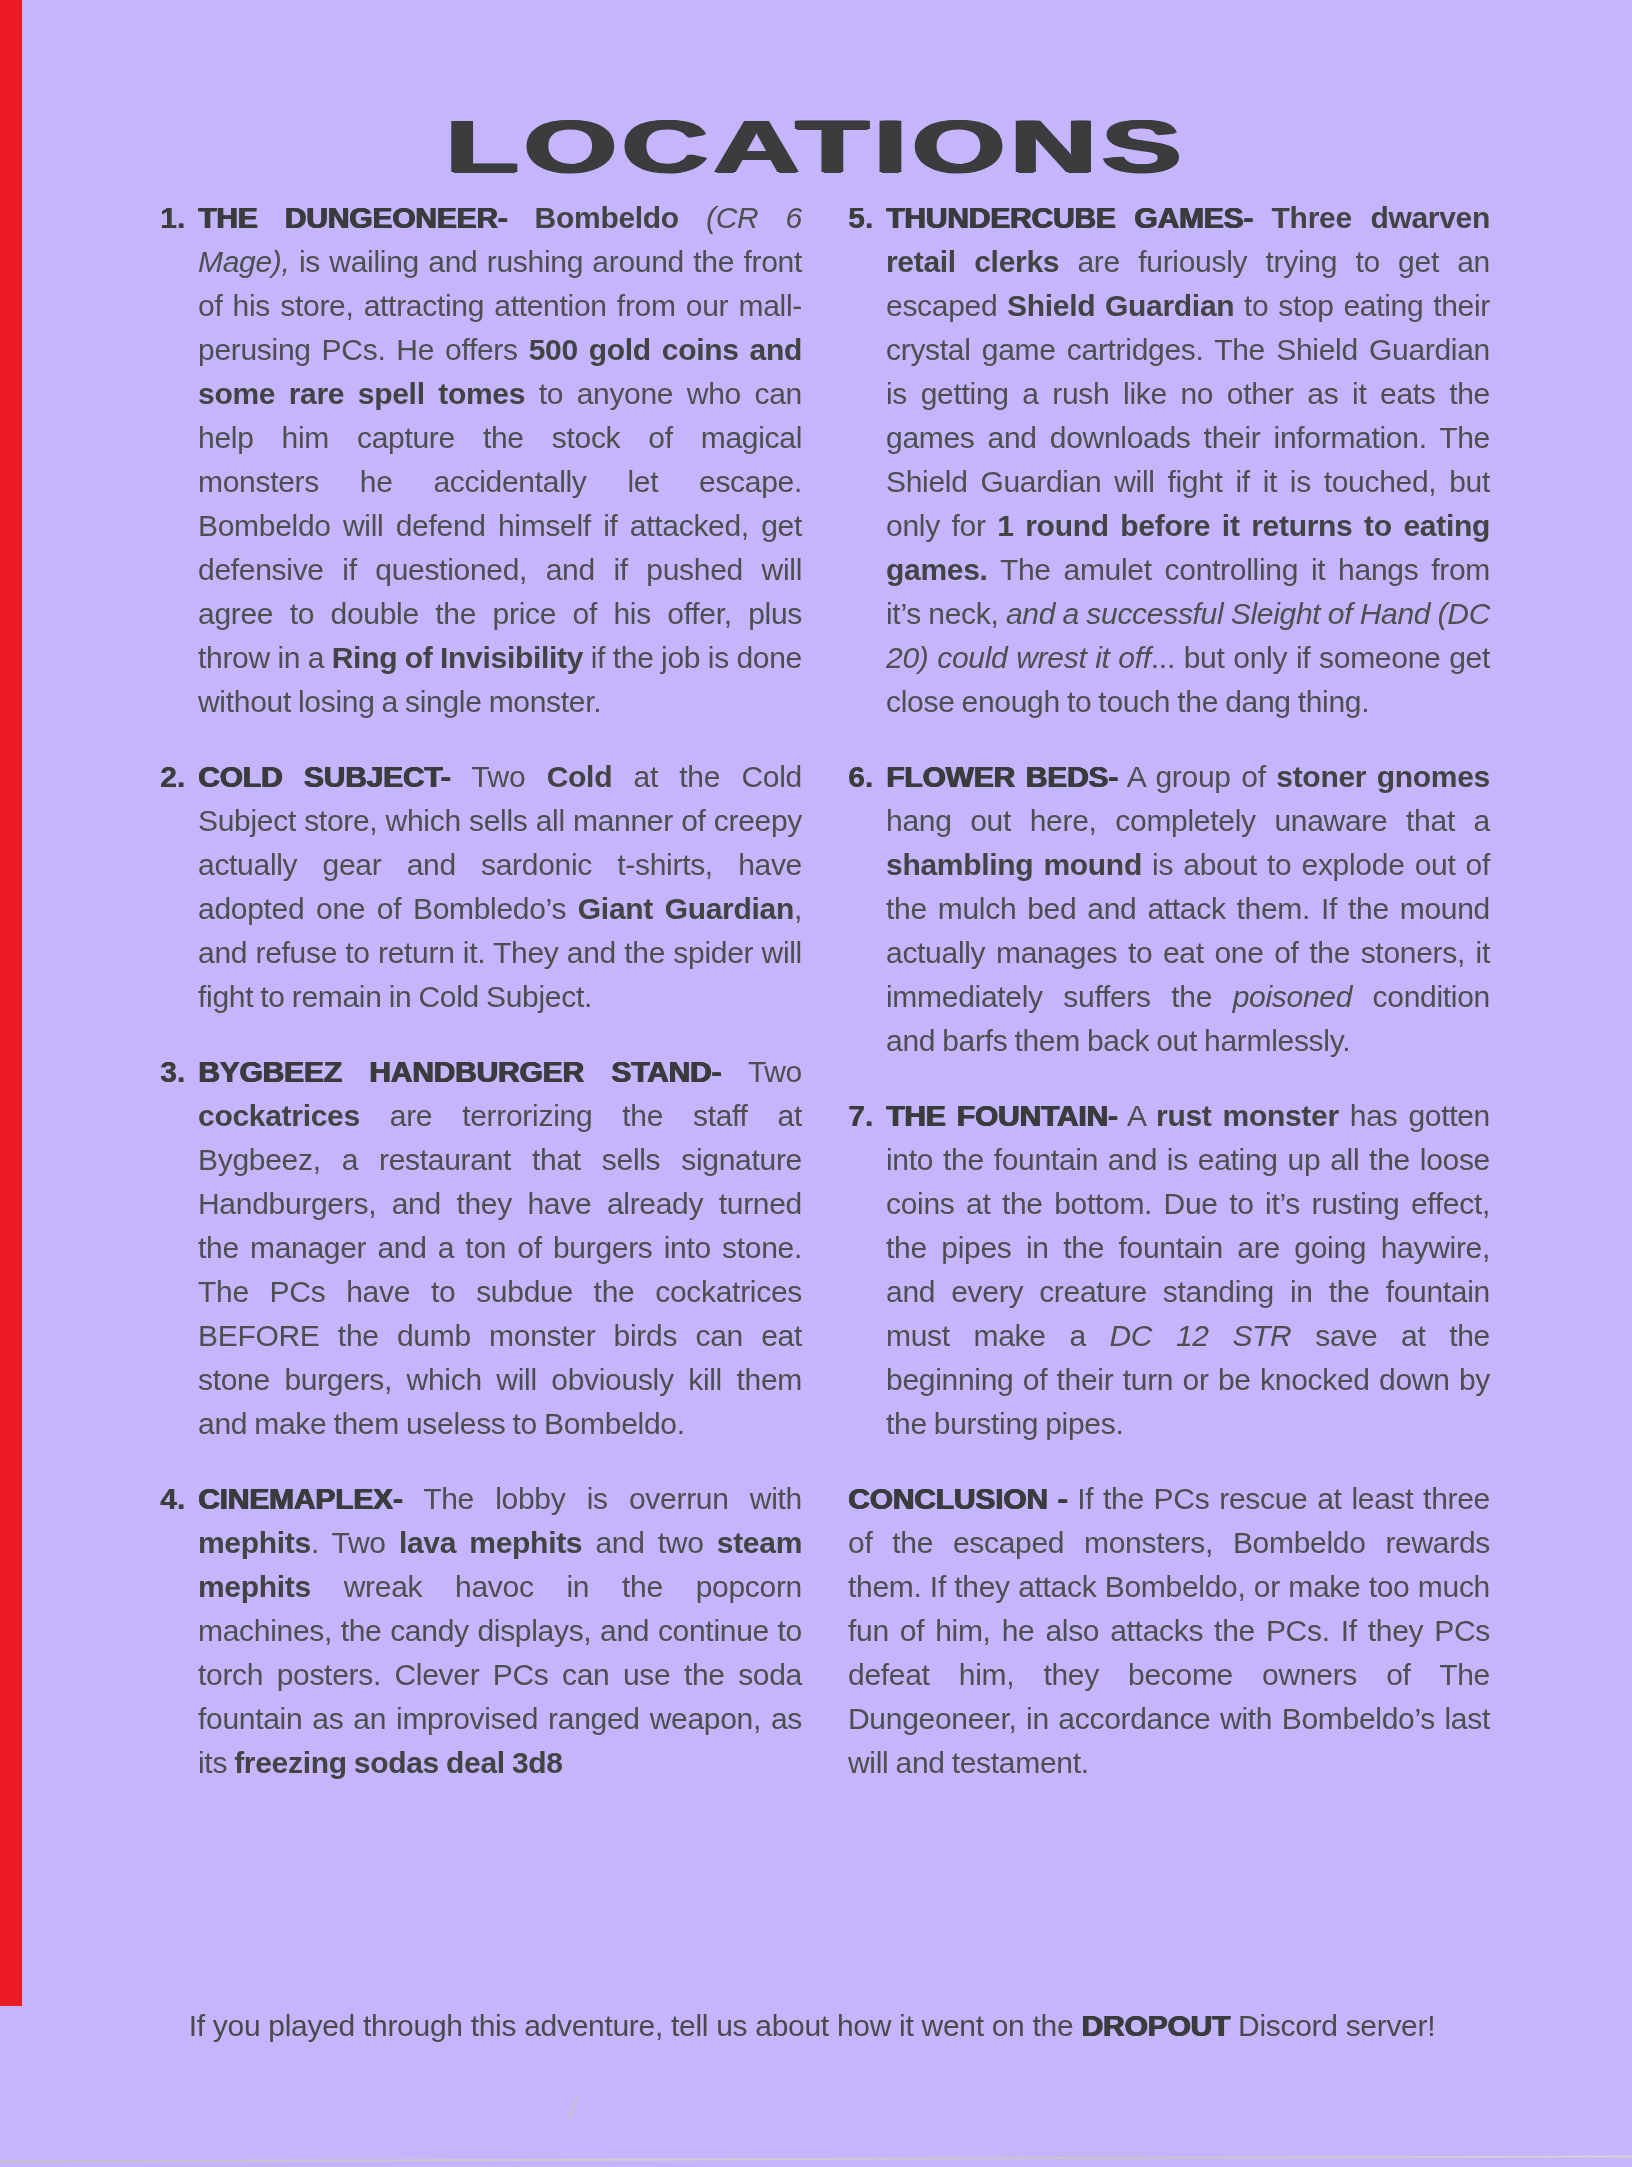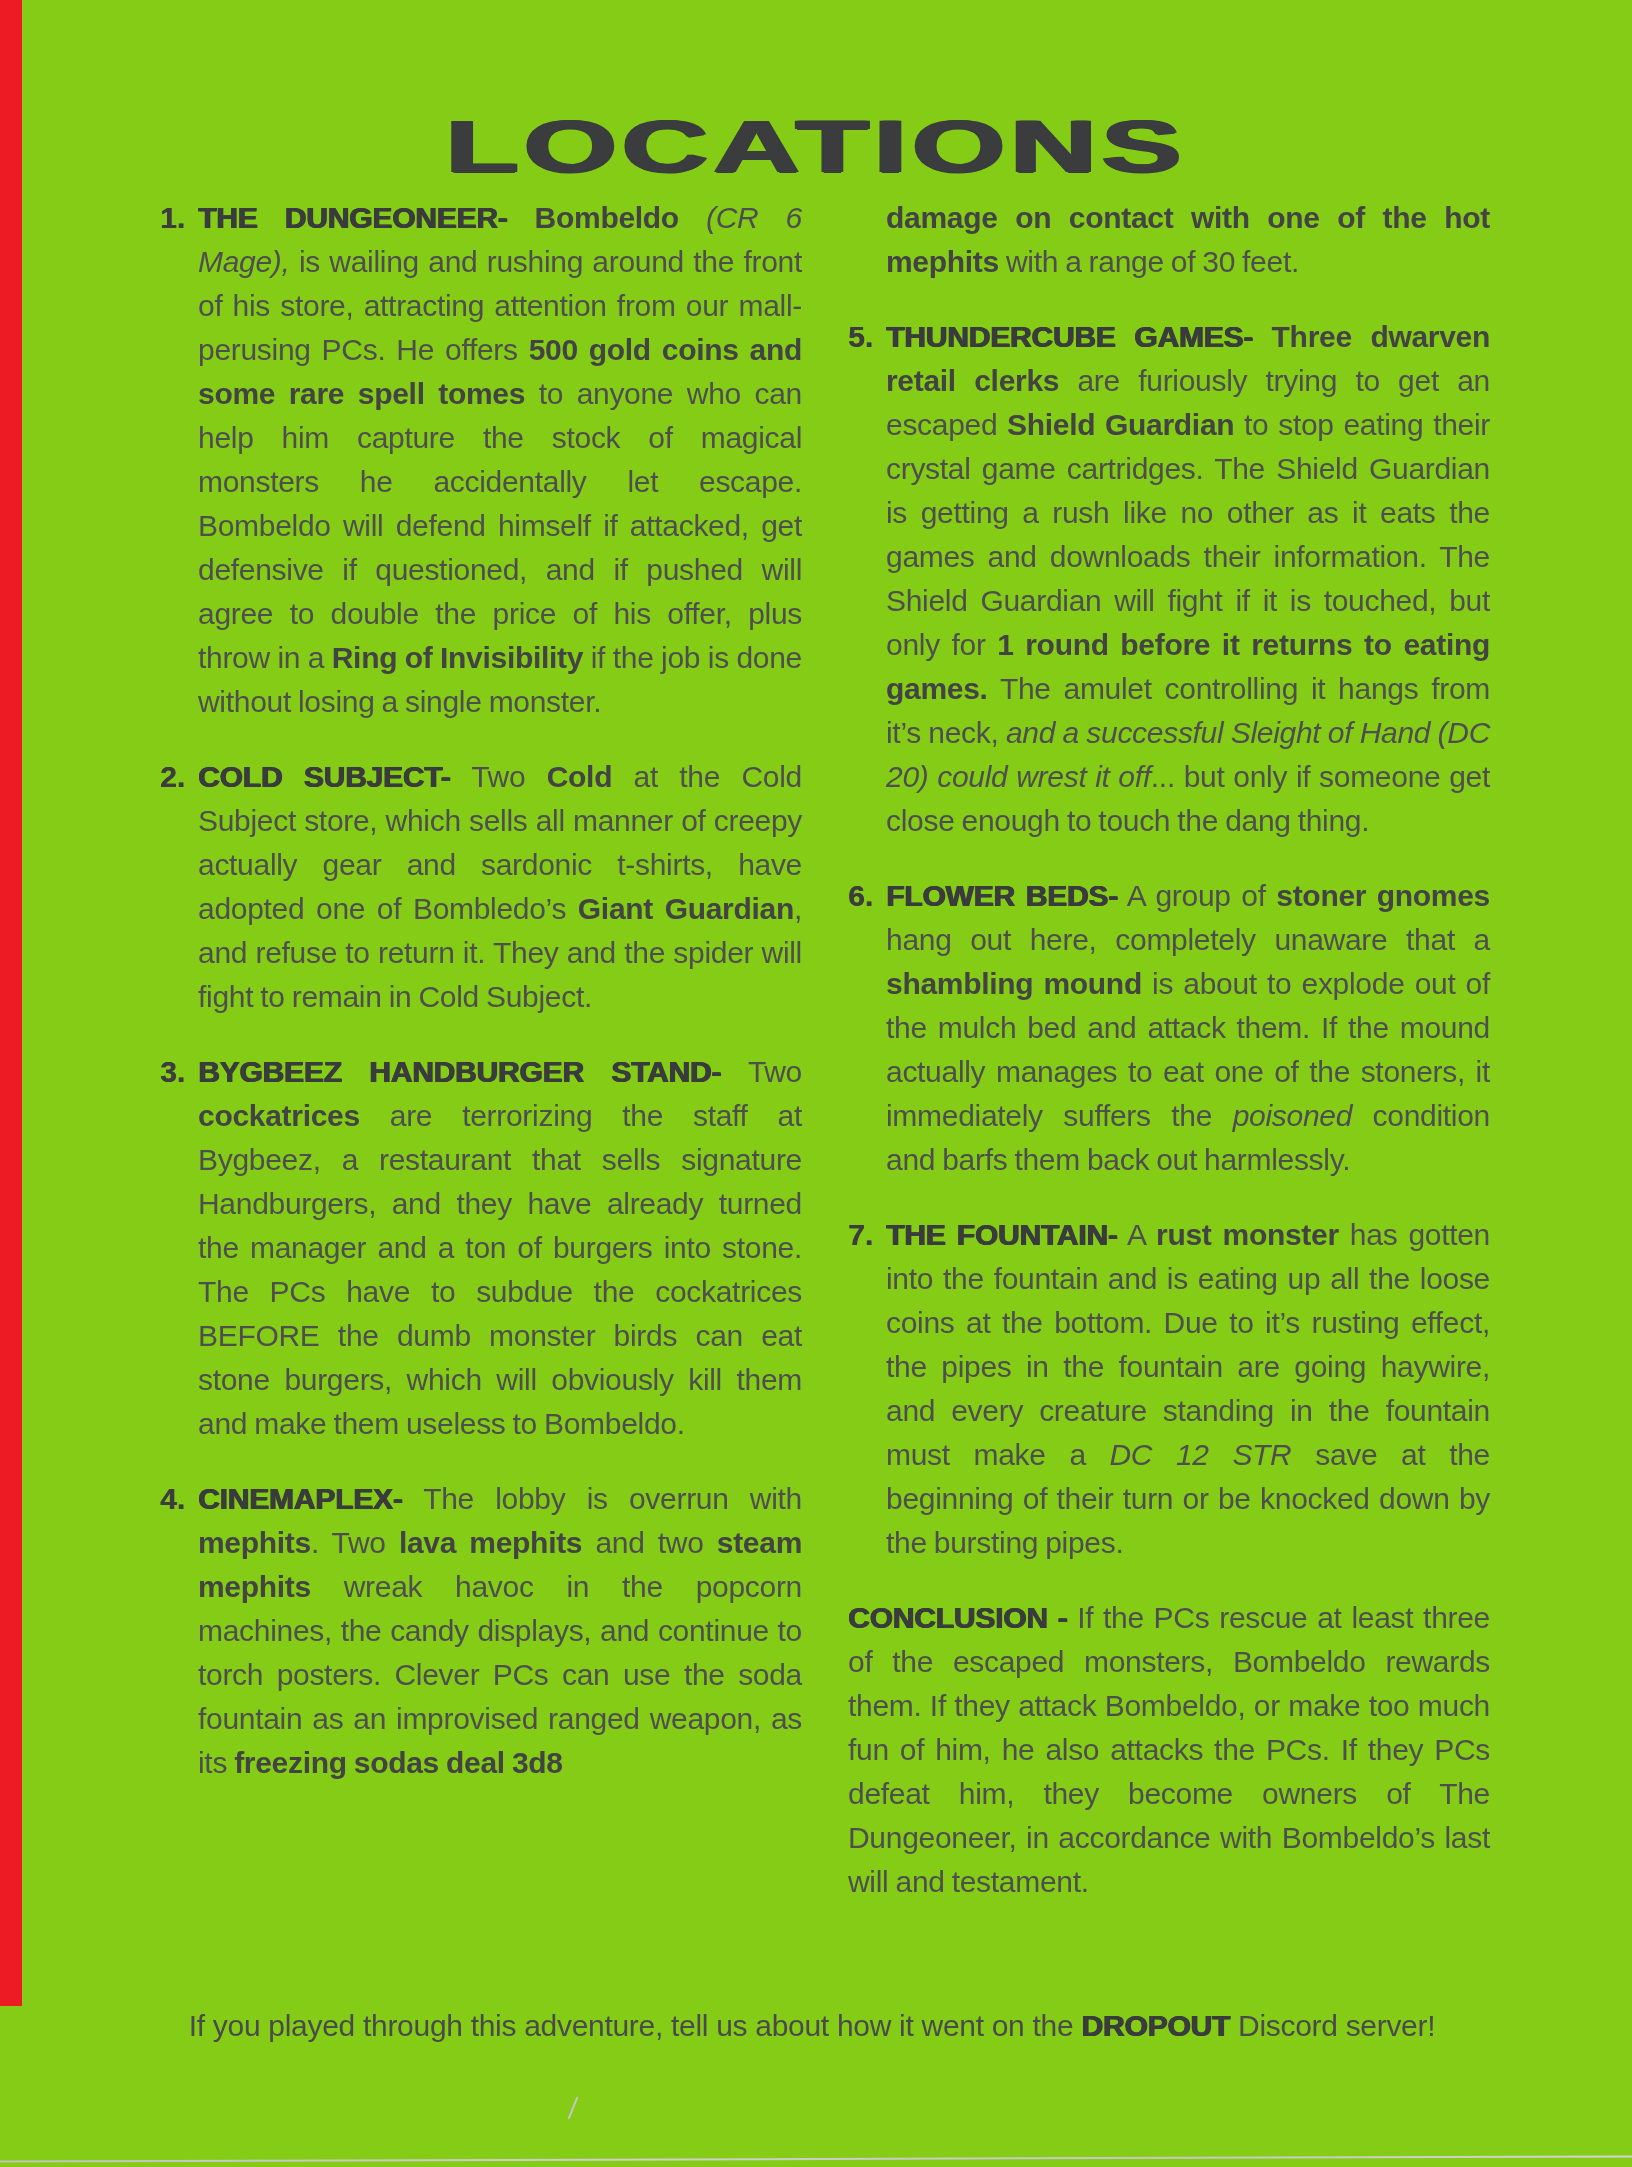--- a/index.html
+++ b/index.html
@@ -1,18 +1,18 @@
 <!DOCTYPE html>
 <html><head>
 <meta charset="utf-8">
 <style>
   html,body { margin:0; padding:0; background:#d9d9d9; }
   .page {
     position:relative; width:1632px; height:2167px;
-    background:#84cc16; overflow:hidden;
+    background:#c4b5fd; overflow:hidden;
     font-family:"Liberation Sans", sans-serif; color:#4e4e4e;
   }
   .red-bar { position:absolute; left:0; top:0; width:22px; height:2006px; background:#ed1c24; }
   .title {
     position:absolute; top:110px; left:0; width:100%; margin:0;
     text-align:center; font-size:74px; line-height:1; font-weight:bold;
     color:#3b3c3d; letter-spacing:3px;
     transform:scaleX(1.62); transform-origin:50% 50%;
     text-shadow:1.4px 0 0 currentColor, -1.4px 0 0 currentColor, 0 1px 0 currentColor;
     white-space:nowrap;
@@ -73,24 +73,20 @@
     <div class="num">3.</div>
     <div class="body"><span class="seg-h">BYGBEEZ HANDBURGER STAND-</span><span> Two </span><span class="seg-b">cockatrices</span><span> are terrorizing the staff at Bygbeez, a restaurant that sells signature Handburgers, and they have already turned the manager and a ton of burgers into stone. The PCs have to subdue the cockatrices BEFORE the dumb monster birds can eat stone burgers, which will obviously kill them and make them useless to Bombeldo.</span></div>
   </div>
       <div class="item">
     <div class="num">4.</div>
     <div class="body"><span class="seg-h">CINEMAPLEX-</span><span> The lobby is overrun with </span><span class="seg-b">mephits</span><span>. Two </span><span class="seg-b">lava mephits</span><span> and two </span><span class="seg-b">steam mephits</span><span> wreak havoc in the popcorn machines, the candy displays, and continue to torch posters. Clever PCs can use the soda fountain as an improvised ranged weapon, as its </span><span class="seg-b">freezing sodas deal 3d8</span></div>
   </div>
     </div>
   <div class="col col-right">
       <div class="item">
-    <div class="num"></div>
-    <div class="body"><span class="seg-b">damage on contact with one of the hot mephits</span><span> with a range of 30 feet.</span></div>
-  </div>
-      <div class="item">
     <div class="num">5.</div>
     <div class="body"><span class="seg-h">THUNDERCUBE GAMES-</span><span> </span><span class="seg-b">Three dwarven retail clerks</span><span> are furiously trying to get an escaped </span><span class="seg-b">Shield Guardian</span><span> to stop eating their crystal game cartridges. The Shield Guardian is getting a rush like no other as it eats the games and downloads their information. The Shield Guardian will fight if it is touched, but only for </span><span class="seg-b">1 round before it returns to eating games.</span><span> The amulet controlling it hangs from it’s neck, </span><span class="seg-i">and a successful Sleight of Hand (DC 20) could wrest it off</span><span>... but only if someone get close enough to touch the dang thing.</span></div>
   </div>
       <div class="item">
     <div class="num">6.</div>
     <div class="body"><span class="seg-h">FLOWER BEDS-</span><span> A group of </span><span class="seg-b">stoner gnomes</span><span> hang out here, completely unaware that a </span><span class="seg-b">shambling mound</span><span> is about to explode out of the mulch bed and attack them. If the mound actually manages to eat one of the stoners, it immediately suffers the </span><span class="seg-i">poisoned</span><span> condition and barfs them back out harmlessly.</span></div>
   </div>
       <div class="item">
     <div class="num">7.</div>
     <div class="body"><span class="seg-h">THE FOUNTAIN-</span><span> A </span><span class="seg-b">rust monster</span><span> has gotten into the fountain and is eating up all the loose coins at the bottom. Due to it’s rusting effect, the pipes in the fountain are going haywire, and every creature standing in the fountain must make a </span><span class="seg-i">DC 12 STR</span><span> save at the beginning of their turn or be knocked down by the bursting pipes.</span></div>

